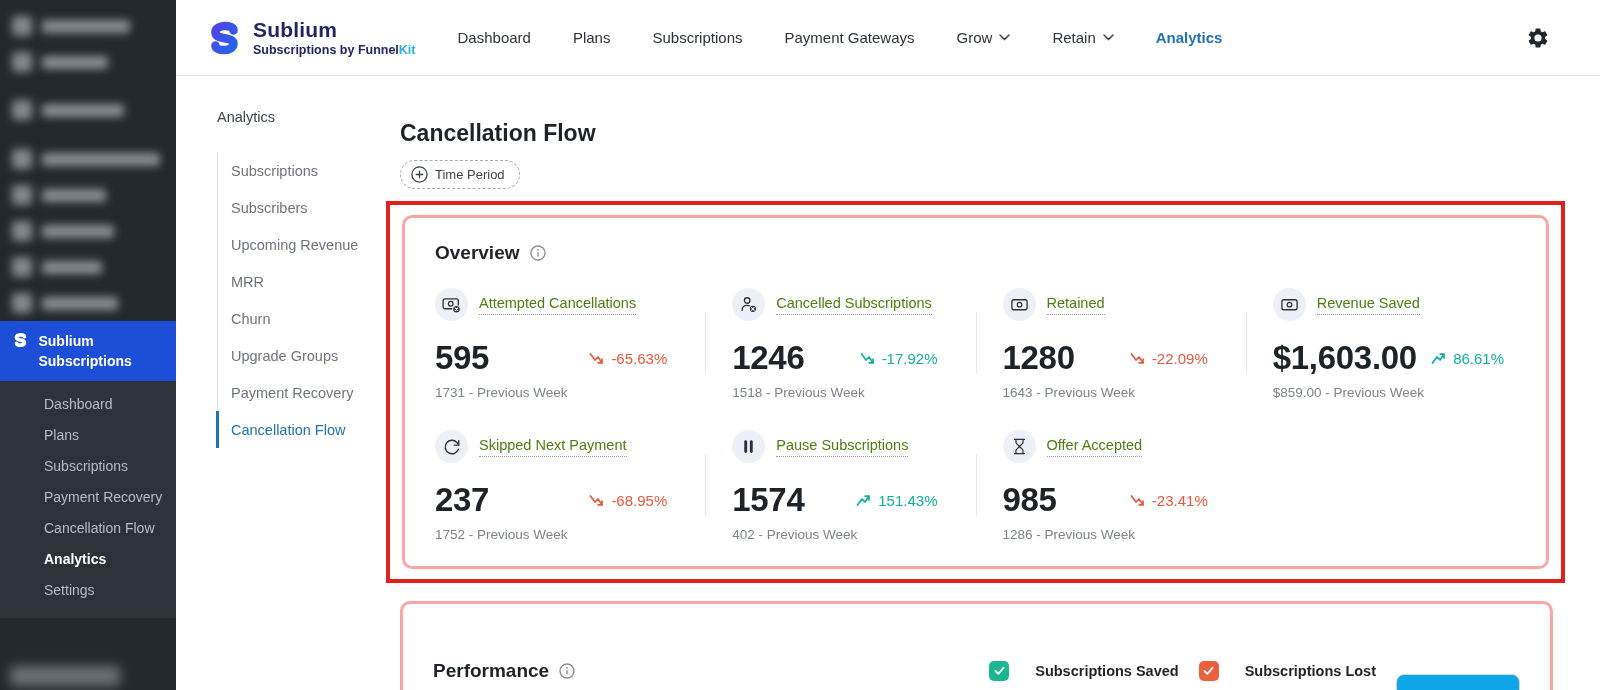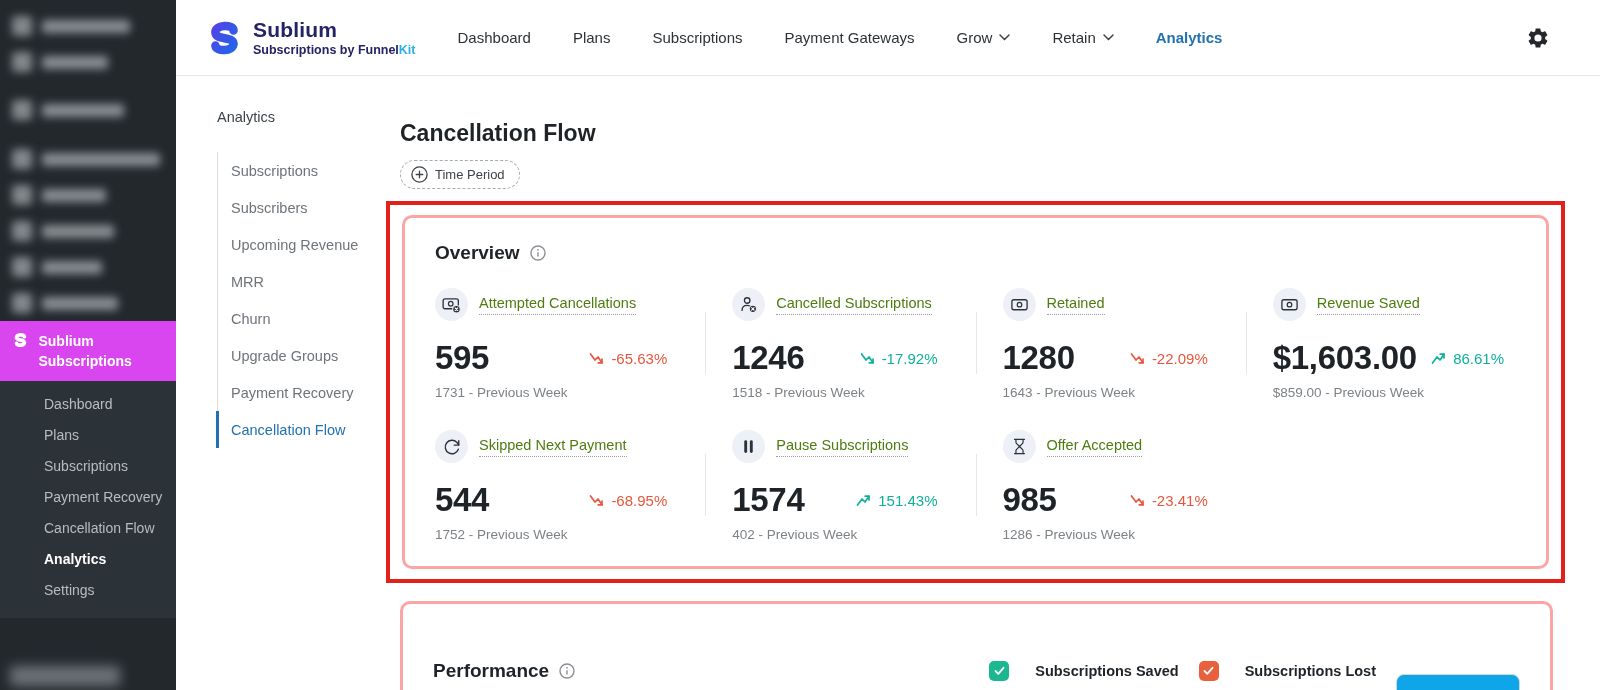--- a/index.html
+++ b/index.html
@@ -7,21 +7,21 @@
   body { font-family:"Liberation Sans","DejaVu Sans",sans-serif; background:#fff; color:#1d2327; }
   .app { display:flex; width:1600px; height:690px; }
 
   
   .wp-sidebar { width:176px; flex:none; background:#23282d; display:flex; flex-direction:column; }
   .wp-top { padding-top:8px; }
   .wp-item { display:flex; align-items:center; gap:10px; padding:8px 12px; filter:blur(4px); }
   .wp-item .sq { width:20px; height:20px; border-radius:4px; background:#8d9297; flex:none; opacity:.9; }
   .wp-item .blob { height:13px; border-radius:3px; background:#9ba0a5; opacity:.85; }
   .gap-a { margin-bottom:12px; } .gap-b { margin-bottom:13px; }
-  .wp-plugin { background:#d946ef; color:#fff; padding:9px 12px; display:flex; gap:10px; align-items:flex-start; }
+  .wp-plugin { background:#1d4ed8; color:#fff; padding:9px 12px; display:flex; gap:10px; align-items:flex-start; }
   .wp-plugin .plugin-label { font-size:14px; font-weight:600; line-height:1.45; padding-top:1px; }
   .wp-submenu { background:#2c3338; padding:8px 0 12px; }
   .wp-submenu .sub-item { display:block; font-size:14px; color:#b8bcc0; padding:7.5px 12px 7.5px 44px; cursor:pointer; }
   .wp-submenu .sub-item.active { color:#fff; font-weight:700; }
   .wp-bottom { flex:1; background:#23282d; position:relative; }
   .wp-bottom .blob { position:absolute; left:10px; bottom:4px; width:110px; height:20px; background:#7e8388; border-radius:4px; filter:blur(6px); opacity:.8; }
 
   
   .main-col { flex:1; display:flex; flex-direction:column; min-width:0; }
 
@@ -350,21 +350,21 @@
                 <div class="m-label">
                   <span class="chip">
                     <svg width="18" height="18" viewBox="0 0 24 24">
                         <polyline points="21 3.5 21 9.5 15 9.5" fill="none" stroke="#2c3338" stroke-width="1.8" stroke-linecap="round" stroke-linejoin="round"></polyline>
                         <path d="M20.49 15a9 9 0 1 1-2.12-9.36L21 9" fill="none" stroke="#2c3338" stroke-width="1.8" stroke-linecap="round"></path>
                       </svg>
                   </span>
                   <span class="lbl">Skipped Next Payment</span>
                 </div>
                 <div class="num-row">
-                  <span class="num">544</span>
+                  <span class="num">237</span>
                   <span class="delta" data-dir="down" data-tone="red">
                     <svg class="down-svg" width="15" height="13" viewBox="0 0 15 13">
                         <use href="#i-down"></use>
                       </svg>
 
                     <span>-68.95%</span>
                   </span>
                 </div>
                 <div class="prev">1752 - Previous Week</div>
               </div>

